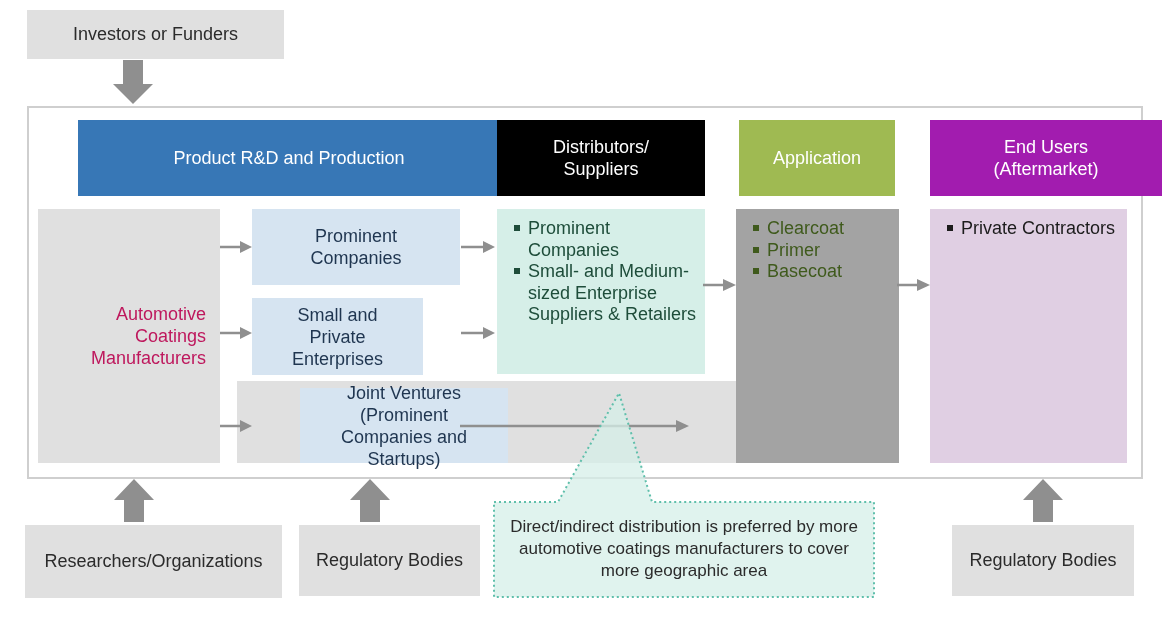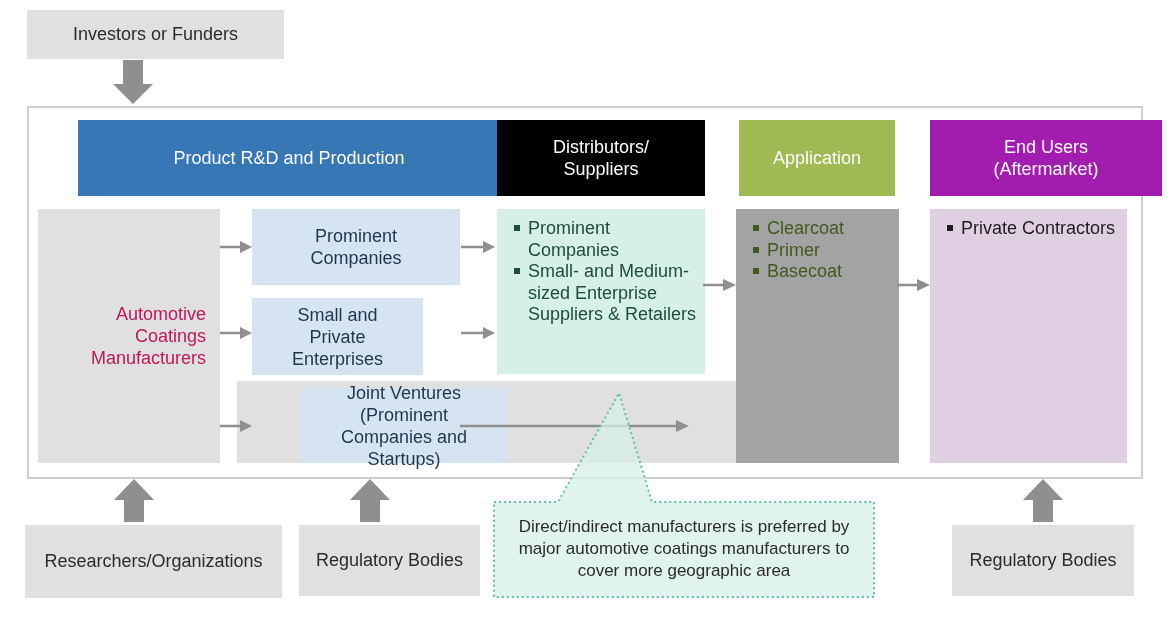--- a/index.html
+++ b/index.html
@@ -130,14 +130,14 @@
 
   <g fill="#8f8f8f" stroke="#8f8f8f">
     <line x1="897" y1="285" x2="919" y2="285" stroke-width="2.5"></line>
     <polygon points="917,279 930,285 917,291" stroke="none"></polygon>
   </g>
 
   <path d="M494,502 L558,502 L619,393 L652,502 L874,502 L874,597 L494,597 Z" fill="#d6efe8" fill-opacity="0.75" stroke="#5fbfab" stroke-width="2" stroke-dasharray="2,3"></path>
 </svg>
 
 <div class="abs center callout-text" style="left:498px; top:505px; width:372px; height:88px; padding:0 6px;">
-  <span>Direct/indirect manufacturers is preferred by major  automotive coatings manufacturers to cover more geographic area</span>
+  <span>Direct/indirect distribution is preferred by more  automotive coatings manufacturers to cover more geographic area</span>
 </div>
 
 </body></html>

